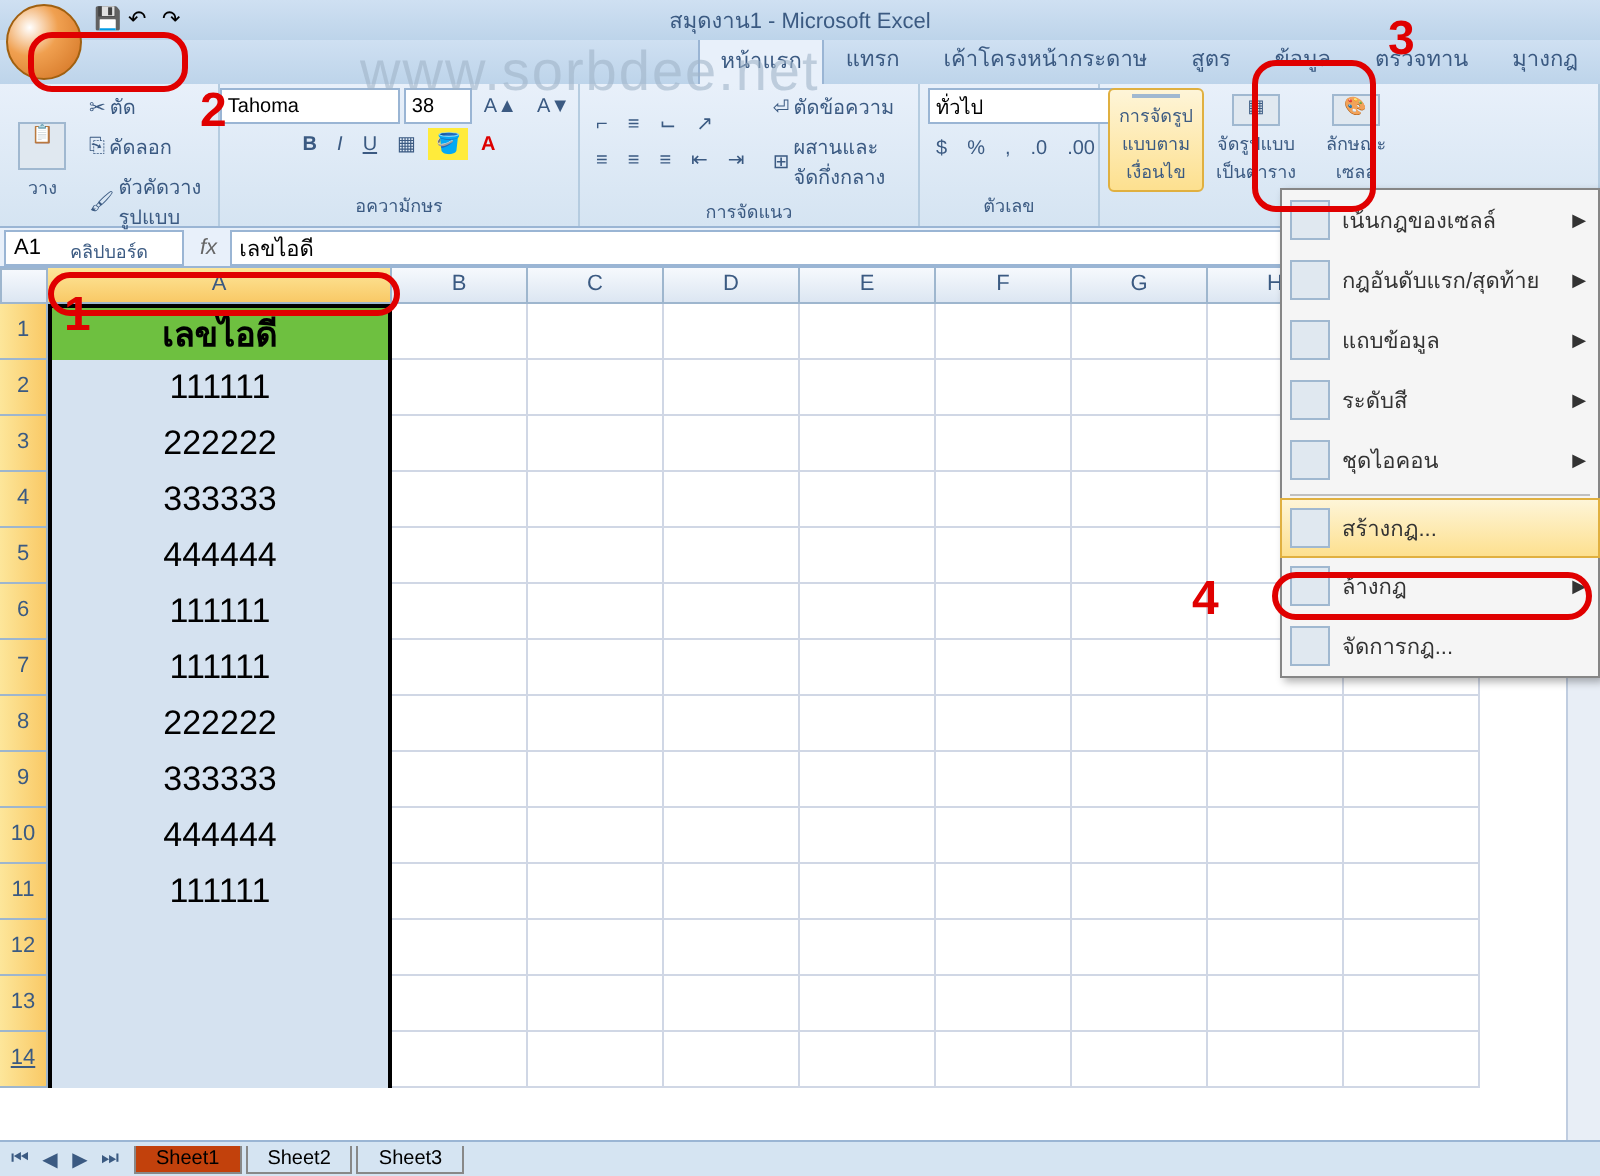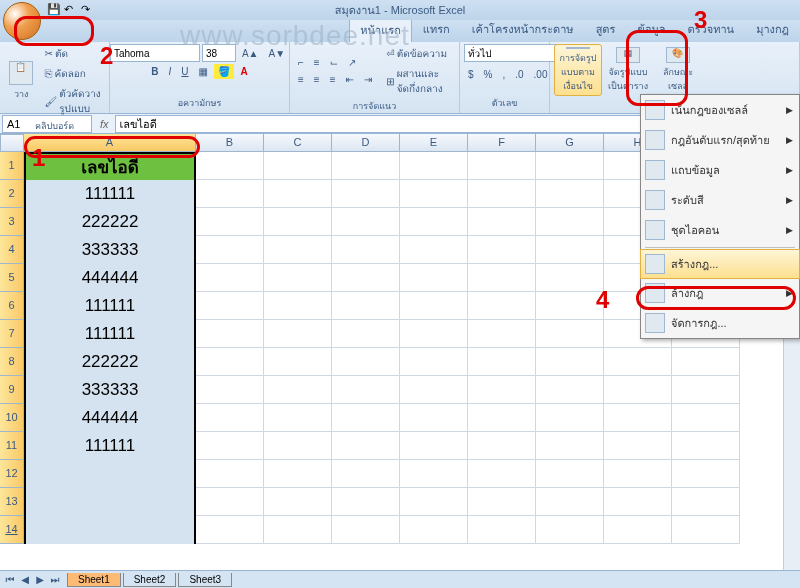--- a/index.html
+++ b/index.html
@@ -53,21 +53,21 @@
 .dropdown { position: absolute; right: 0; top: 94px; width: 160px; background: #f5f5f5; border: 1px solid #868686; box-shadow: 2px 2px 4px rgba(0,0,0,0.3); z-index: 50; }
 .dd-item { height: 30px; display: flex; align-items: center; padding: 0 8px 0 4px; gap: 6px; font-size: 11px; color: #333; position: relative; }
 .dd-item:hover, .dd-item.hl { background: linear-gradient(#fef5d8,#fde08f); border: 1px solid #e0b040; margin: -1px; }
 .dd-icon { width: 20px; height: 20px; background: #e0e8f0; border: 1px solid #a0b8d0; flex-shrink: 0; }
 .dd-sep { height: 1px; background: #c0c0c0; margin: 2px 4px; }
 .dd-arrow { position: absolute; right: 6px; font-size: 9px; }
 
 .sheets { position: absolute; bottom: 0; left: 0; right: 0; height: 18px; background: #d5e4f2; border-top: 1px solid #9ab5d4; display: flex; align-items: center; font-size: 10px; }
 .sheet-nav { display: flex; padding: 0 3px; gap: 1px; }
 .sheet-nav span { width: 14px; text-align: center; color: #3b5a82; cursor: pointer; }
-.sheet-tab { padding: 1px 10px; background: #fdba74; border: 1px solid #888; border-top: none; margin-left: 2px; cursor: pointer; }
+.sheet-tab { padding: 1px 10px; background: #c2410c; border: 1px solid #888; border-top: none; margin-left: 2px; cursor: pointer; }
 .sheet-tab.inactive { background: #d5e4f2; }
 
 .annot { position: absolute; border: 3px solid #e00000; border-radius: 12px; z-index: 100; pointer-events: none; }
 .annot-num { position: absolute; color: #e00000; font-size: 24px; font-weight: bold; z-index: 101; pointer-events: none; }
 .watermark { position: absolute; top: 20px; left: 180px; font-size: 28px; color: rgba(160,180,200,0.6); z-index: 60; pointer-events: none; letter-spacing: 1px; }
 
 .vscroll { position: absolute; right: 0; top: 134px; width: 17px; bottom: 18px; background: #e8eef6; border-left: 1px solid #c0cde0; }
 </style>
 </head>
 <body>

